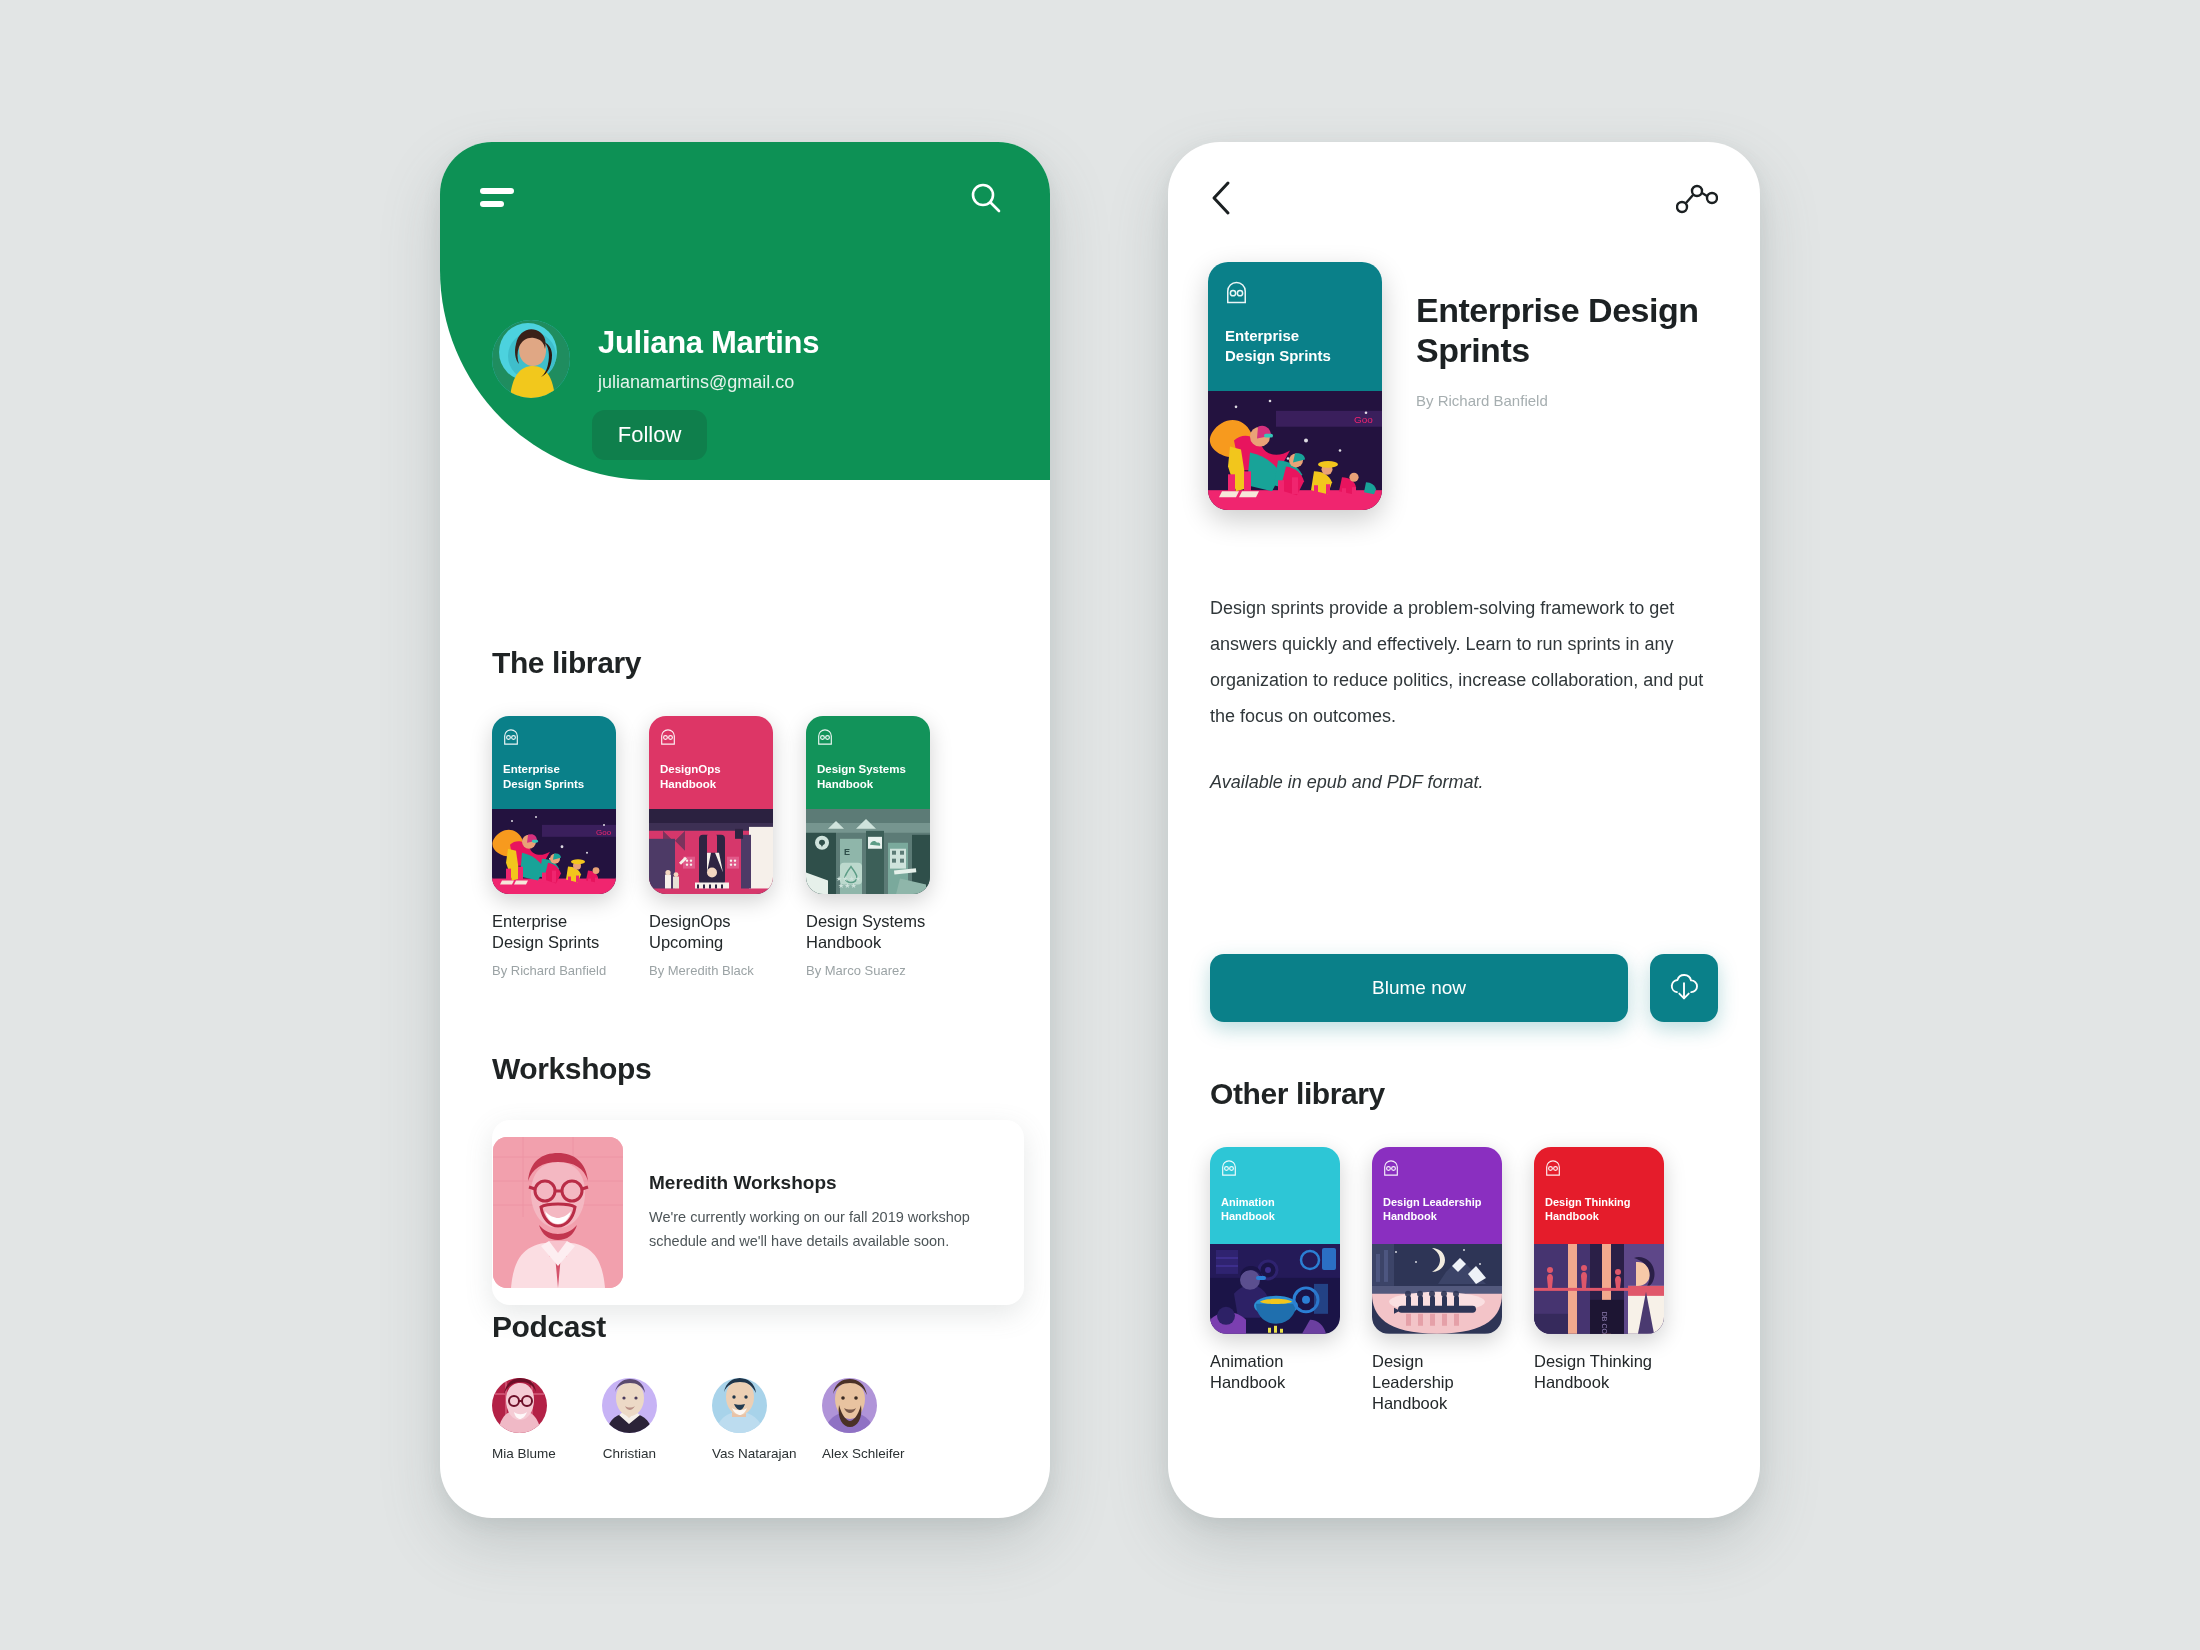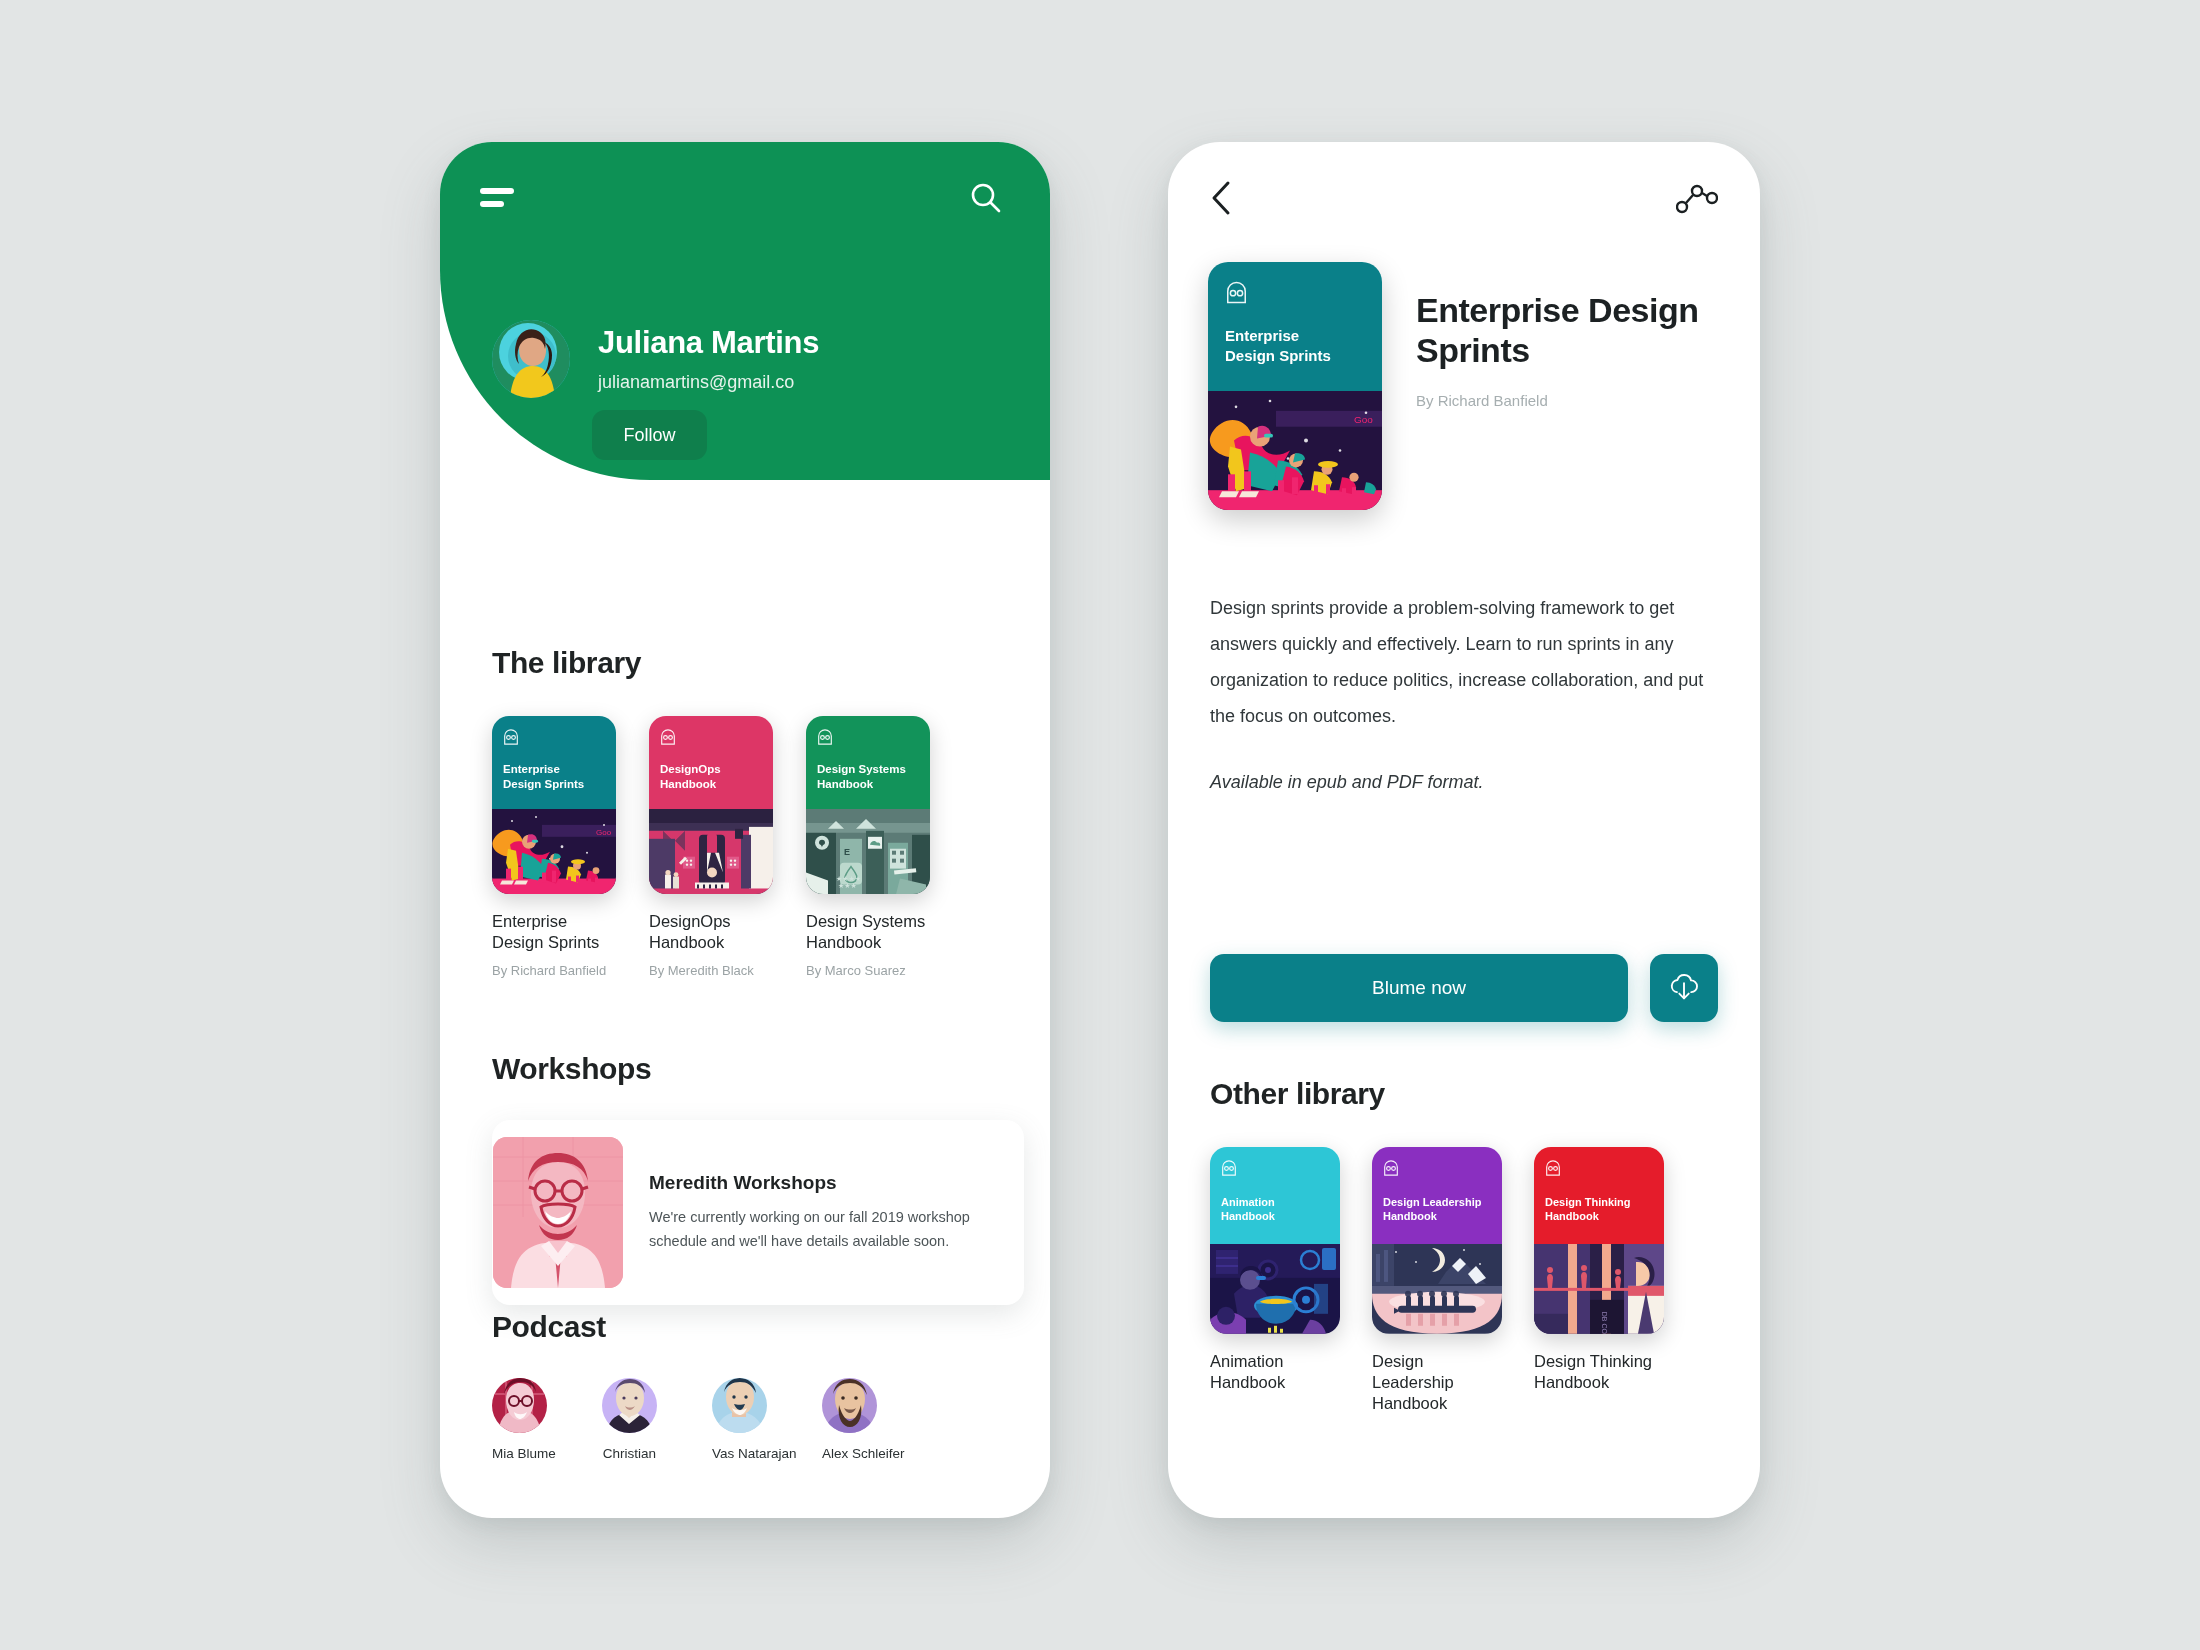--- a/index.html
+++ b/index.html
@@ -43,21 +43,21 @@
     background:#39c6d6; position:relative;
   }
   .av-art { position:absolute; inset:0; }
   .who { margin-left:28px; padding-top:6px; }
   .uname { font-size:31px; font-weight:bold; color:#fff; letter-spacing:-.3px; line-height:1.1; }
   .uemail { font-size:18px; color:#e6f3ec; margin-top:12px; font-weight:300; }
   .follow-btn {
     position:absolute; left:152px; top:268px;
     width:115px; height:50px; border-radius:13px;
     background:#0f7f4c; border:none;
-    color:#fff; font-size:18px; font-family:inherit; cursor:pointer;
+    color:#fff; font-size:22px; font-family:inherit; cursor:pointer;
   }
 
   
   .sec-title { font-size:30px; font-weight:bold; color:#1f2324; letter-spacing:-.4px; }
 
   
   .hrow { display:flex; gap:33px; }
   .bcard { width:124px; flex:none; }
   .cover {
     width:124px; height:178px; border-radius:17px; overflow:hidden;
@@ -292,21 +292,21 @@
                 <path d="M3 18V9a7 7 0 0 1 14 0v9z"></path>
                   <circle cx="7.2" cy="10.5" r="2.1"></circle>
                   <circle cx="12.8" cy="10.5" r="2.1"></circle>
               </svg>
             </div>
             <div class="ttl">
               <span>DesignOps</span><br>
               <span>Handbook</span>
             </div>
           </div>
-          <div class="bname">DesignOps Handbook</div>
+          <div class="bname">DesignOps Upcoming</div>
           <div class="bauthor">By Meredith Black</div>
         </div>
 
         <div class="bcard">
           <div class="cover">
             <div class="top" style="background:#12935a"></div>
             <div class="art">
               <svg viewBox="0 0 124 86" preserveAspectRatio="none" width="100%" height="100%">
                 <rect width="124" height="86" fill="#5c7b76"></rect>
                 <path d="M0 14h124v10H0z" fill="#76958f"></path>

